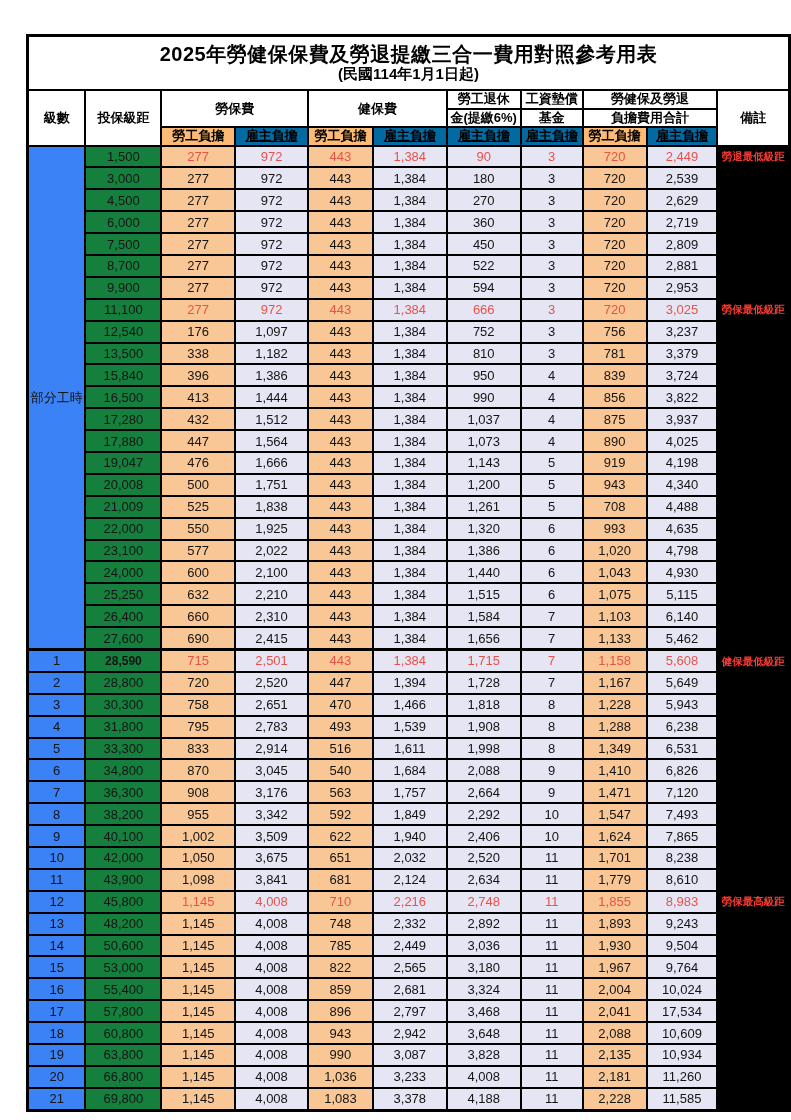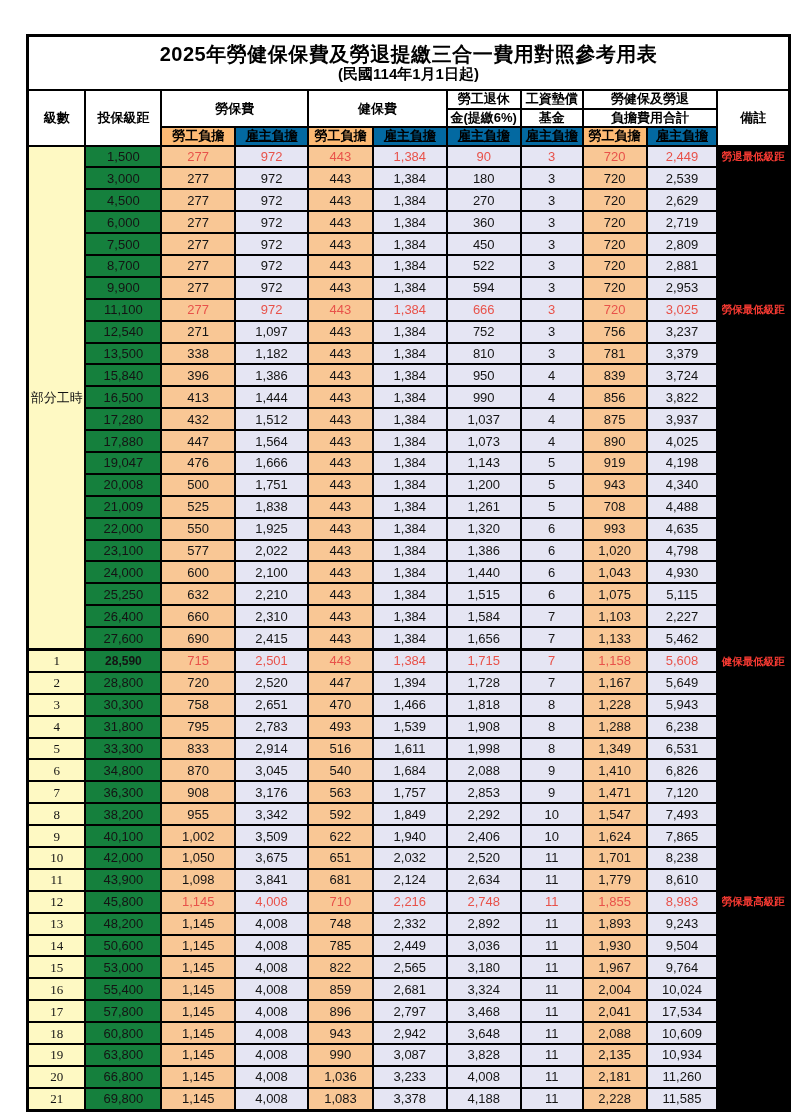--- a/index.html
+++ b/index.html
@@ -23,21 +23,21 @@
   .title-line1 { font-size:20px; font-weight:bold; color:#000; letter-spacing:0.5px; }
   .title-line2 { font-size:15px; font-weight:bold; color:#000; margin-top:1px;text-align:center; }
   thead th { font-weight:bold; font-size:13px; height:16.5px; line-height:1.05; background:#fff; color:#000; }
   thead th.sub-emp { background:#fdba74; }
   thead th.sub-er  { background:#0369a1;text-decoration:underline; }
   tbody td { font-size:13px; height:19.9px; line-height:1; color:#141414; }
   td.c-emp { background:#f9c795; }
   td.c-er  { background:#e5e5f3; }
   td.red   { color:#e8524a; }
   td.remark-cell { font-size:10.5px; color:#fb3b33; padding:0 1px; background:#000000; font-weight:bold; }
-  td.level-cell { background:#fef9c3;font-family:Liberation Serif, serif; }
+  td.level-cell { background:#3b82f6; }
   td.part-time-cell { font-size:13px; letter-spacing:0; }
   td.bracket-cell { background:#15803d; }
   td.bold-bracket { font-weight:bold; font-size:12px; }
   tr.thick-top td { border-top:3px solid #000; }
 </style>
 </head>
 <body>
 
 <div class="sheet">
   <table class="ref-table">
@@ -180,21 +180,21 @@
           <td class="c-emp red">443</td>
           <td class="c-er red">1,384</td>
           <td class="c-er red">666</td>
           <td class="c-er red">3</td>
           <td class="c-emp red">720</td>
           <td class="c-er red">3,025</td>
           <td class="remark-cell">勞保最低級距</td>
         </tr>
         <tr>
           <td class="bracket-cell">12,540</td>
-          <td class="c-emp">271</td>
+          <td class="c-emp">176</td>
           <td class="c-er">1,097</td>
           <td class="c-emp">443</td>
           <td class="c-er">1,384</td>
           <td class="c-er">752</td>
           <td class="c-er">3</td>
           <td class="c-emp">756</td>
           <td class="c-er">3,237</td>
           <td class="remark-cell"></td>
         </tr>
         <tr>
@@ -343,21 +343,21 @@
         </tr>
         <tr>
           <td class="bracket-cell">26,400</td>
           <td class="c-emp">660</td>
           <td class="c-er">2,310</td>
           <td class="c-emp">443</td>
           <td class="c-er">1,384</td>
           <td class="c-er">1,584</td>
           <td class="c-er">7</td>
           <td class="c-emp">1,103</td>
-          <td class="c-er">2,227</td>
+          <td class="c-er">6,140</td>
           <td class="remark-cell"></td>
         </tr>
         <tr>
           <td class="bracket-cell">27,600</td>
           <td class="c-emp">690</td>
           <td class="c-er">2,415</td>
           <td class="c-emp">443</td>
           <td class="c-er">1,384</td>
           <td class="c-er">1,656</td>
           <td class="c-er">7</td>
@@ -443,21 +443,21 @@
           <td class="c-er">6,826</td>
           <td class="remark-cell"></td>
         </tr>
         <tr>
           <td class="level-cell">7</td>
           <td class="bracket-cell">36,300</td>
           <td class="c-emp">908</td>
           <td class="c-er">3,176</td>
           <td class="c-emp">563</td>
           <td class="c-er">1,757</td>
-          <td class="c-er">2,853</td>
+          <td class="c-er">2,664</td>
           <td class="c-er">9</td>
           <td class="c-emp">1,471</td>
           <td class="c-er">7,120</td>
           <td class="remark-cell"></td>
         </tr>
         <tr>
           <td class="level-cell">8</td>
           <td class="bracket-cell">38,200</td>
           <td class="c-emp">955</td>
           <td class="c-er">3,342</td>

